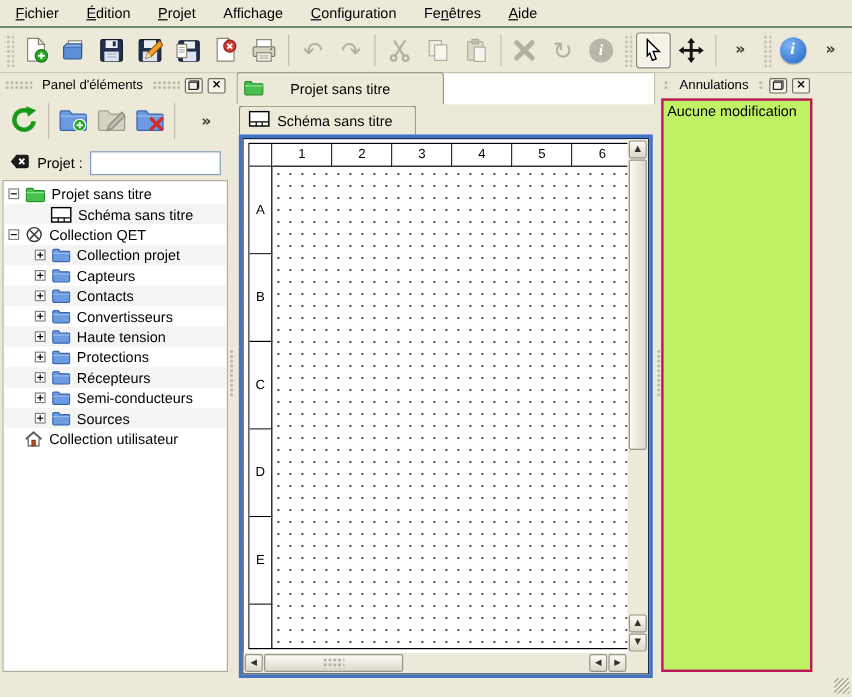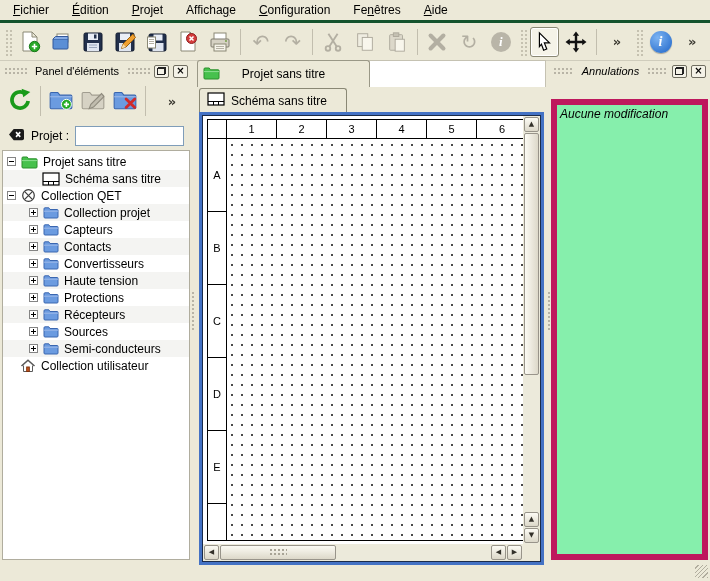--- a/index.html
+++ b/index.html
@@ -1,21 +1,21 @@
 <!DOCTYPE html>
 <html><head>
 <meta charset="utf-8">
 <style>
   * { margin:0; padding:0; box-sizing:border-box; }
   html,body { width:710px; height:581px; overflow:hidden; }
   body { font-family:"Liberation Sans","DejaVu Sans",sans-serif; font-size:12px; color:#000; background:#ece9d8; }
   .app { position:relative; width:710px; height:581px; background:#ece9d8; }
 
   
-  .menubar { position:absolute; left:0; top:0; width:710px; height:23px; display:flex; align-items:center; padding-left:4px; border-bottom:3px solid #14532d; }
+  .menubar { position:absolute; left:0; top:0; width:710px; height:23px; display:flex; align-items:center; padding-left:4px; border-bottom:1px solid #14532d; }
   .menu-item { padding:3px 9px; margin-right:5px; cursor:default; }
   .menu-item u { text-decoration:underline; }
 
   
   .toolbar { position:absolute; left:0; top:23px; width:710px; height:38px; display:flex; align-items:center; padding:0 2px; border-bottom:1px solid #cfccbc; }
   .handle { width:8px; height:28px; margin:0 2px; background:radial-gradient(circle,#c5c1b0 1px,transparent 1.4px); background-size:4px 4px; background-position:1px 1px; }
   .vsep { width:1px; height:26px; background:#c2beae; margin:0 4px; }
   .tbtn { width:30px; height:30px; display:flex; align-items:center; justify-content:center; border:1px solid transparent; border-radius:3px; margin:0 1px; }
   .tbtn.checked { border:1px solid #8a8875; background:#f5f3e8; box-shadow:inset 0 0 0 1px #ffffff; }
   .tbtn svg { display:block; }
@@ -84,22 +84,22 @@
   .vtrack { flex:1; position:relative; background:#eceadb; }
   .vthumb { position:absolute; left:0; top:0; width:15px; height:64%; background:linear-gradient(90deg,#fcfbf4,#dcd8c9); border:1px solid #98948a; border-radius:2px; }
   .hscroll { position:absolute; left:0; right:17px; bottom:0; height:17px; background:#eceadb; display:flex; padding:1px; gap:1px; }
   .hscroll .sbtn { width:15px; height:15px; }
   .htrack { flex:1; position:relative; background:#eceadb; }
   .hthumb { position:absolute; left:0; top:0; height:15px; width:116px; background:linear-gradient(#fcfbf4,#dcd8c9); border:1px solid #98948a; border-radius:2px; display:flex; align-items:center; justify-content:center; }
   .hgrip { width:18px; height:9px; background:radial-gradient(circle,#a8a496 1px,transparent 1.2px); background-size:4px 4px; }
   .sb-corner { position:absolute; right:0; bottom:0; width:17px; height:17px; background:#ece9d8; }
 
   
-  .rightdock { position:absolute; left:551px; top:62px; width:157px; height:498px; display:flex; flex-direction:column;font-style:italic; }
-  .undo-list { flex:1; background:#86efac; border:6px solid #be185d; margin-top:19px; padding:2px 3px; }
+  .rightdock { position:absolute; left:551px; top:62px; width:126px; height:498px; display:flex; flex-direction:column; }
+  .undo-list { flex:1; background:#bef264; border:2px solid #be185d; margin-top:2px; padding:2px 3px; }
   .undo-item { font-size:12px; white-space:nowrap; }
 
   .resize-grip { position:absolute; right:2px; bottom:3px; width:13px; height:13px; background:repeating-linear-gradient(135deg,transparent 0 2px,#b1ad9e 2px 3px); }
 </style>
 </head>
 <body>
 
 <div class="app">
 
   <div class="menubar">
@@ -432,31 +432,31 @@
         <span class="tlabel">Récepteurs</span>
       </div>
       <div class="trow lvl1">
         <span class="expander plus"></span>
         <span class="ticon">
             <svg width="16" height="13" viewBox="0 0 16 13">
               <path d="M1 2.8 L1 11 Q1 12 2 12 L14 12 Q15 12 15 11 L15 4.2 Q15 3.5 14.2 3.5 L7 3.5 L5.8 1.8 L2 1.8 Q1 1.8 1 2.8 Z" fill="#6b9be0" stroke="#3a66b0"></path>
               <path d="M1 5.2 H15" stroke="#9db9e8"></path>
             </svg>
           </span>
+        <span class="tlabel">Semi-conducteurs</span>
+      </div>
+      <div class="trow lvl1">
+        <span class="expander plus"></span>
+        <span class="ticon">
+            <svg width="16" height="13" viewBox="0 0 16 13">
+              <path d="M1 2.8 L1 11 Q1 12 2 12 L14 12 Q15 12 15 11 L15 4.2 Q15 3.5 14.2 3.5 L7 3.5 L5.8 1.8 L2 1.8 Q1 1.8 1 2.8 Z" fill="#6b9be0" stroke="#3a66b0"></path>
+              <path d="M1 5.2 H15" stroke="#9db9e8"></path>
+            </svg>
+          </span>
         <span class="tlabel">Sources</span>
-      </div>
-      <div class="trow lvl1">
-        <span class="expander plus"></span>
-        <span class="ticon">
-            <svg width="16" height="13" viewBox="0 0 16 13">
-              <path d="M1 2.8 L1 11 Q1 12 2 12 L14 12 Q15 12 15 11 L15 4.2 Q15 3.5 14.2 3.5 L7 3.5 L5.8 1.8 L2 1.8 Q1 1.8 1 2.8 Z" fill="#6b9be0" stroke="#3a66b0"></path>
-              <path d="M1 5.2 H15" stroke="#9db9e8"></path>
-            </svg>
-          </span>
-        <span class="tlabel">Semi-conducteurs</span>
       </div>
       <div class="trow lvl0">
         <span class="spacer13"></span>
         <span class="ticon">
             <svg width="16" height="15" viewBox="0 0 16 15">
               <path d="M1.5 8 L8 2.2 L14.5 8" fill="none" stroke="#5a5a5a" stroke-width="1.6"></path>
               <path d="M3.5 7.5 V13.5 H12.5 V7.5" fill="#fff" stroke="#5a5a5a"></path>
               <rect x="6.7" y="9" width="2.6" height="4.5" fill="#c8571f" stroke="#7e3410"></rect>
             </svg>
           </span>

